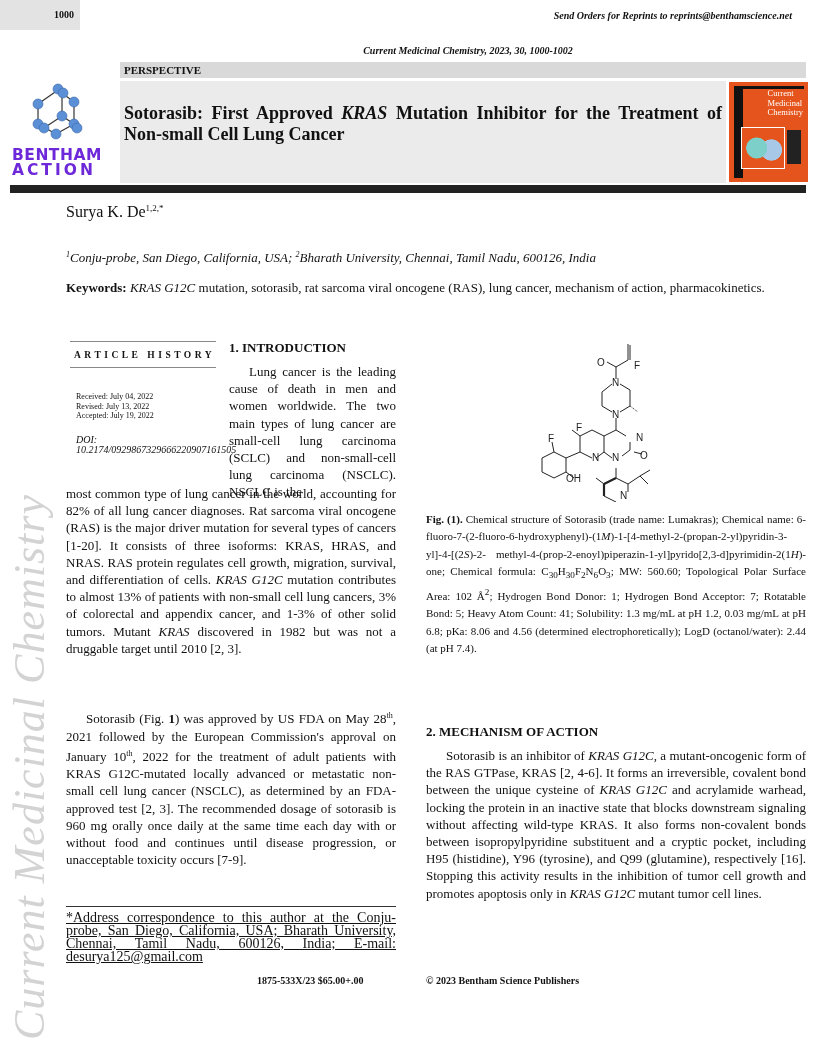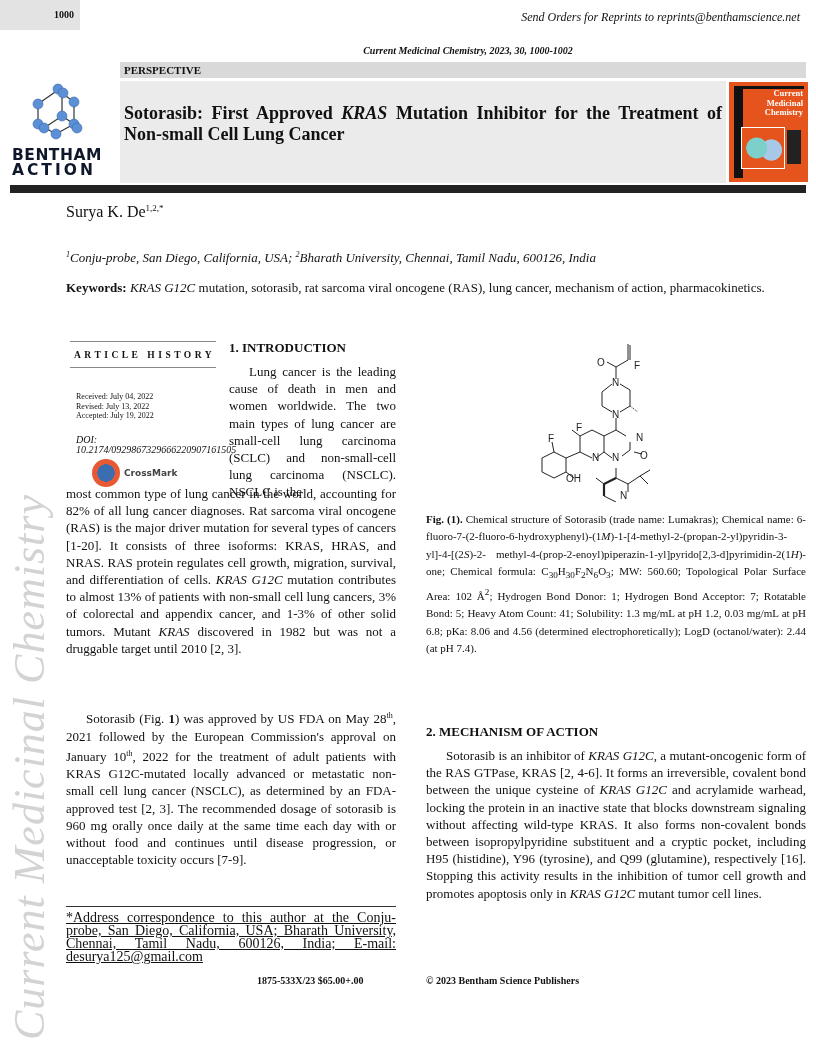--- a/index.html
+++ b/index.html
@@ -1,37 +1,37 @@
 <!DOCTYPE html>
 <html><head>
   <meta charset="utf-8">
   <style>
     html, body { margin: 0; padding: 0; background: #fff; }
     body { width: 816px; height: 1056px; position: relative; overflow: hidden;
       font-family: "Liberation Serif", "DejaVu Serif", serif; color: #111; }
     .abs { position: absolute; }
     .pagenum { left: 0; top: 0; width: 32px; height: 30px; background: #e3e3e3;
       font-weight: bold; font-size: 10px; text-align: center; line-height: 30px; padding-left: 48px; }
-    .reprints { right: 16px; top: 10px; font-size: 12px; font-weight: normal; font-style: italic; }
+    .reprints { right: 24px; top: 10px; font-size: 10px; font-weight: bold; font-style: italic; }
     .journal-line { left: 0; width: 816px; top: 45px; text-align: center; padding-left: 120px; box-sizing: border-box;
       font-size: 10px; font-weight: bold; font-style: italic; }
     .perspective { left: 120px; top: 62px; width: 686px; height: 16px; background: #d9d9d9;
       font-size: 11px; font-weight: bold; line-height: 16px; padding-left: 4px; box-sizing: border-box; }
     .title-box { left: 120px; top: 81px; width: 606px; height: 102px; background: #ebebeb; box-sizing: border-box;
       padding: 22px 4px 0 4px; font-size: 18px; font-weight: bold; line-height: 21px; text-align: justify; }
     .title-box i { font-style: italic; }
     .cover { left: 729px; top: 82px; width: 79px; height: 100px; background: #e4541c; }
     .cover .band { position: absolute; left: 5px; top: 4px; width: 9px; height: 92px; background: #111; }
     .cover .topband { position: absolute; left: 5px; top: 4px; width: 70px; height: 3px; background: #111; }
-    .cover .ctitle { position: absolute; right: 5px; top: 7px; color: #fff; font-weight: bold; font-size: 8.5px; line-height: 9.5px; text-align: right; }
+    .cover .ctitle { position: absolute; right: 5px; top: 7px; color: #fff; font-weight: normal; font-size: 8.5px; line-height: 9.5px; text-align: left; }
     .cover .img { position: absolute; left: 12px; top: 45px; width: 42px; height: 40px; border: 1px solid #fff;
       background: radial-gradient(circle at 35% 50%, #7dd0c9 0 30%, transparent 32%), radial-gradient(circle at 70% 55%, #a8c8e8 0 28%, transparent 30%), #e4541c; }
     .cover .side { position: absolute; left: 58px; top: 48px; width: 14px; height: 34px; background: #222; }
     .logo { left: 10px; top: 82px; width: 104px; height: 100px; }
-    .logo .bentham { position: absolute; left: 2px; top: 66px; width: 104px; color: #0f172a; font-family: "DejaVu Sans", sans-serif;
+    .logo .bentham { position: absolute; left: 2px; top: 66px; width: 104px; color: #6d28d9; font-family: "DejaVu Sans", sans-serif;
       font-weight: bold; font-size: 15.5px; line-height: 15px; letter-spacing: 0.5px; }
     .darkbar { left: 10px; top: 185px; width: 796px; height: 8px; background: #222; }
     .author { left: 66px; top: 203px; font-size: 16px; }
     .author sup { font-size: 9px; }
     .affil { left: 66px; top: 250px; font-size: 13px; font-style: italic; }
     .affil sup { font-size: 8px; }
     .keywords { left: 66px; top: 279px; width: 740px; font-size: 13px; line-height: 17px; }
     .keywords b { font-weight: bold; }
     .side-title { left: 4px; top: 1040px; transform: rotate(-90deg); transform-origin: left top;
       font-size: 44px; font-style: italic; color: #d3d3d3; white-space: nowrap; letter-spacing: 1px; }
@@ -131,24 +131,20 @@
   <div class="head">ARTICLE HISTORY</div>
   <div class="rule"></div>
   <div class="dates">
     <div>Received: July 04, 2022</div>
     <div>Revised: July 13, 2022</div>
     <div>Accepted: July 19, 2022</div>
   </div>
   <div class="doi">
     <div>DOI:</div>
     <div>10.2174/0929867329666220907161505</div>
-  </div>
-  <div class="crossmark">
-    <div class="circle"></div>
-    <span class="lbl">CrossMark</span>
   </div>
 </div>
 
 <div class="abs sec-head intro-head">1. INTRODUCTION</div>
 <div class="abs col-text intro-narrow">
     <p>Lung cancer is the leading cause of death in men and women worldwide. The two main types of lung cancer are small-cell lung carcinoma (SCLC) and non-small-cell lung carcinoma (NSCLC). NSCLC is the</p>
   </div>
 <div class="abs col-text intro-wide"><span>most common type of lung cancer in the world, accounting for 82% of all lung cancer diagnoses. Rat sarcoma viral oncogene (RAS) is the major driver mutation for several types of cancers [1-20]. It consists of three isoforms: KRAS, HRAS, and NRAS. RAS protein regulates cell growth, migration, survival, and differentiation of cells. </span><i>KRAS G12C</i><span> mutation contributes to almost 13% of patients with non-small cell lung cancers, 3% of colorectal and appendix cancer, and 1-3% of other solid tumors. Mutant </span><i>KRAS</i><span> discovered in 1982 but was not a druggable target until 2010 [2, 3].</span></div>
 <div class="abs col-text intro-wide2">
     <p><span>Sotorasib (Fig. </span><b>1</b><span>) was approved by US FDA on May 28</span><sup style="font-size:8px">th</sup><span>, 2021 followed by the European Commission's approval on January 10</span><sup style="font-size:8px">th</sup><span>, 2022 for the treatment of adult patients with KRAS G12C-mutated locally advanced or metastatic non-small cell lung cancer (NSCLC), as determined by an FDA-approved test [2, 3]. The recommended dosage of sotorasib is 960 mg orally once daily at the same time each day with or without food and continues until disease progression, or unacceptable toxicity occurs [7-9].</span></p>

